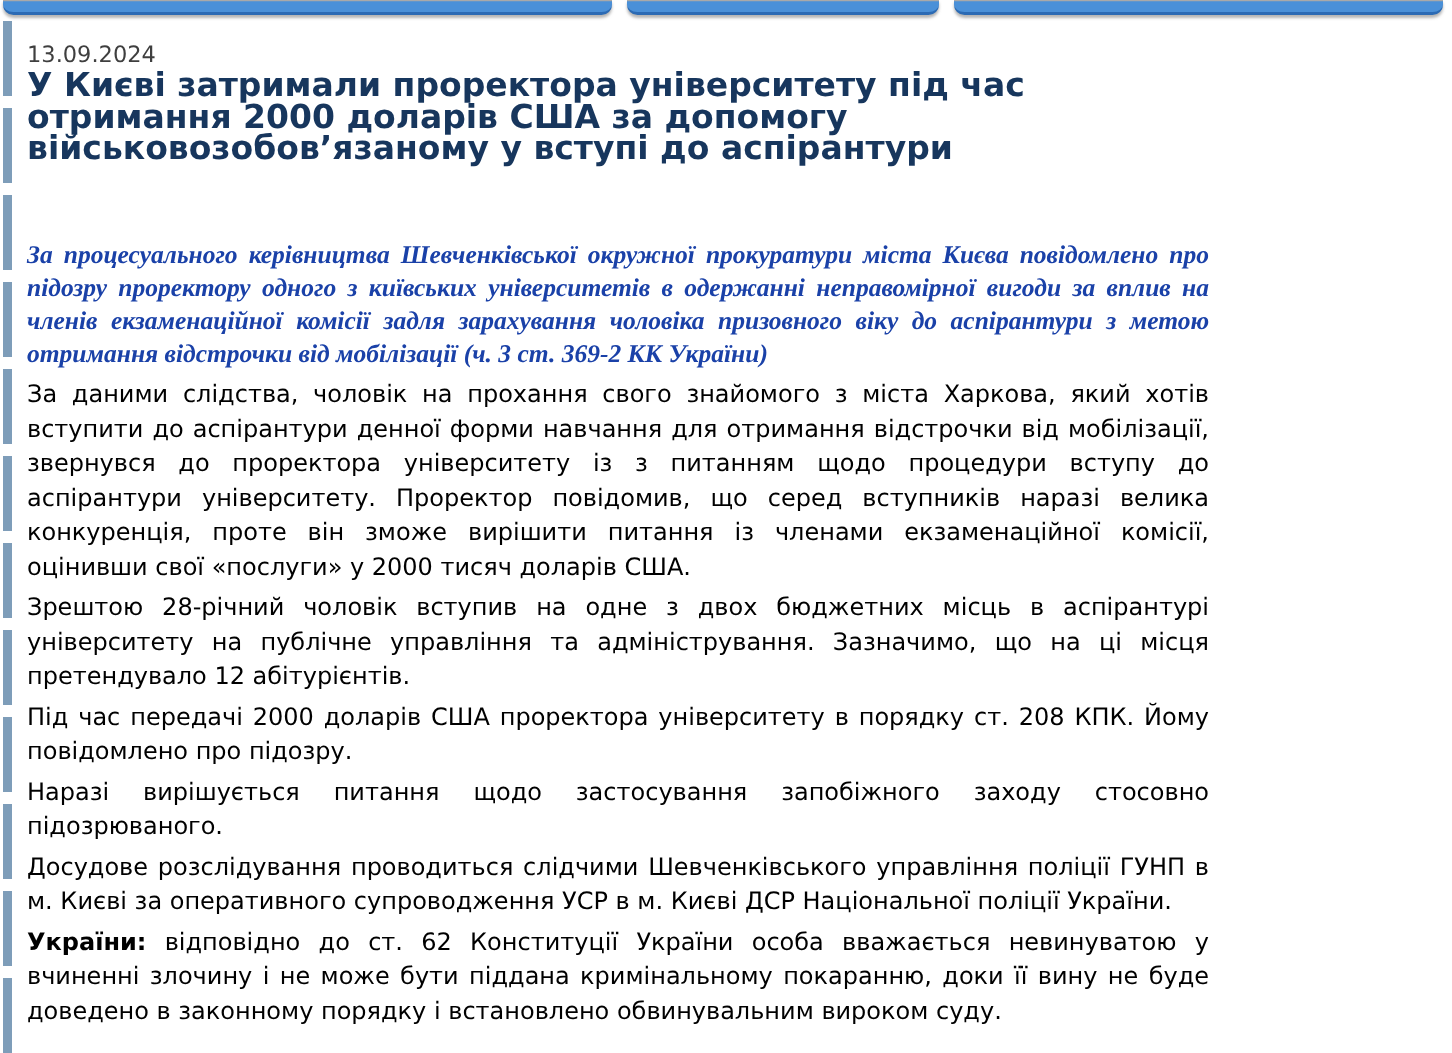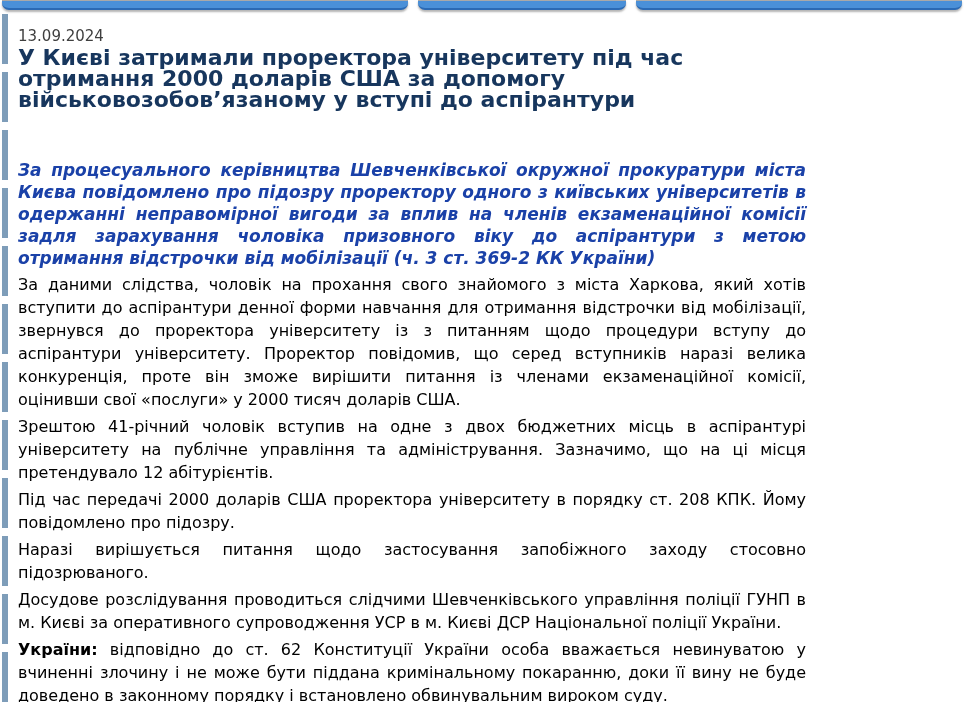--- a/index.html
+++ b/index.html
@@ -74,20 +74,21 @@
     line-height: 21px;
   }
   .lead {
     margin: 49px 0 0 0;
     color: var(--lead-color, #1a41a8);
     font-size: 17px;
     font-weight: bold;
     font-style: italic;
     line-height: 22px;
     text-align: justify;
+    font-family: Liberation Serif, serif;
   }
   .para {
     margin: 4px 0 0 0;
     color: #000;
     font-size: 16px;
     line-height: 23px;
     text-align: justify;
   }
   .para .bold-label { font-weight: bold; }
 </style>
@@ -105,21 +106,21 @@
   <div class="side-accent"></div>
 
   <div class="content">
     <div class="date">13.09.2024</div>
 
     <h1 class="title">У Києві затримали проректора університету під час отримання 2000 доларів США за допомогу військовозобов’язаному у вступі до аспірантури</h1>
 
     <p class="lead">За процесуального керівництва Шевченківської окружної прокуратури міста Києва повідомлено про підозру проректору одного з київських університетів в одержанні неправомірної вигоди за вплив на членів екзаменаційної комісії задля зарахування чоловіка призовного віку до аспірантури з метою отримання відстрочки від мобілізації (ч. 3 ст. 369-2 КК України)</p>
 
     <p class="para">За даними слідства, чоловік на прохання свого знайомого з міста Харкова, який хотів вступити до аспірантури денної форми навчання для отримання відстрочки від мобілізації, звернувся до проректора університету із з питанням щодо процедури вступу до аспірантури університету. Проректор повідомив, що серед вступників наразі велика конкуренція, проте він зможе вирішити питання із членами екзаменаційної комісії, оцінивши свої «послуги» у 2000 тисяч доларів США.</p>
-    <p class="para">Зрештою 41-річний чоловік вступив на одне з двох бюджетних місць в аспірантурі університету на публічне управління та адміністрування. Зазначимо, що на ці місця претендувало 12 абітурієнтів.</p>
+    <p class="para">Зрештою 28-річний чоловік вступив на одне з двох бюджетних місць в аспірантурі університету на публічне управління та адміністрування. Зазначимо, що на ці місця претендувало 12 абітурієнтів.</p>
     <p class="para">Під час передачі 2000 доларів США проректора університету в порядку ст. 208 КПК. Йому повідомлено про підозру.</p>
     <p class="para">Наразі вирішується питання щодо застосування запобіжного заходу стосовно підозрюваного.</p>
     <p class="para">Досудове розслідування проводиться слідчими Шевченківського управління поліції ГУНП в м. Києві за оперативного супроводження УСР в м. Києві ДСР Національної поліції України.</p>
 
     <p class="para"><span class="bold-label">України:</span> <span>відповідно до ст. 62 Конституції України особа вважається невинуватою у вчиненні злочину і не може бути піддана кримінальному покаранню, доки її вину не буде доведено в законному порядку і встановлено обвинувальним вироком суду.</span></p>
 
   </div>
 
 </div>
 

